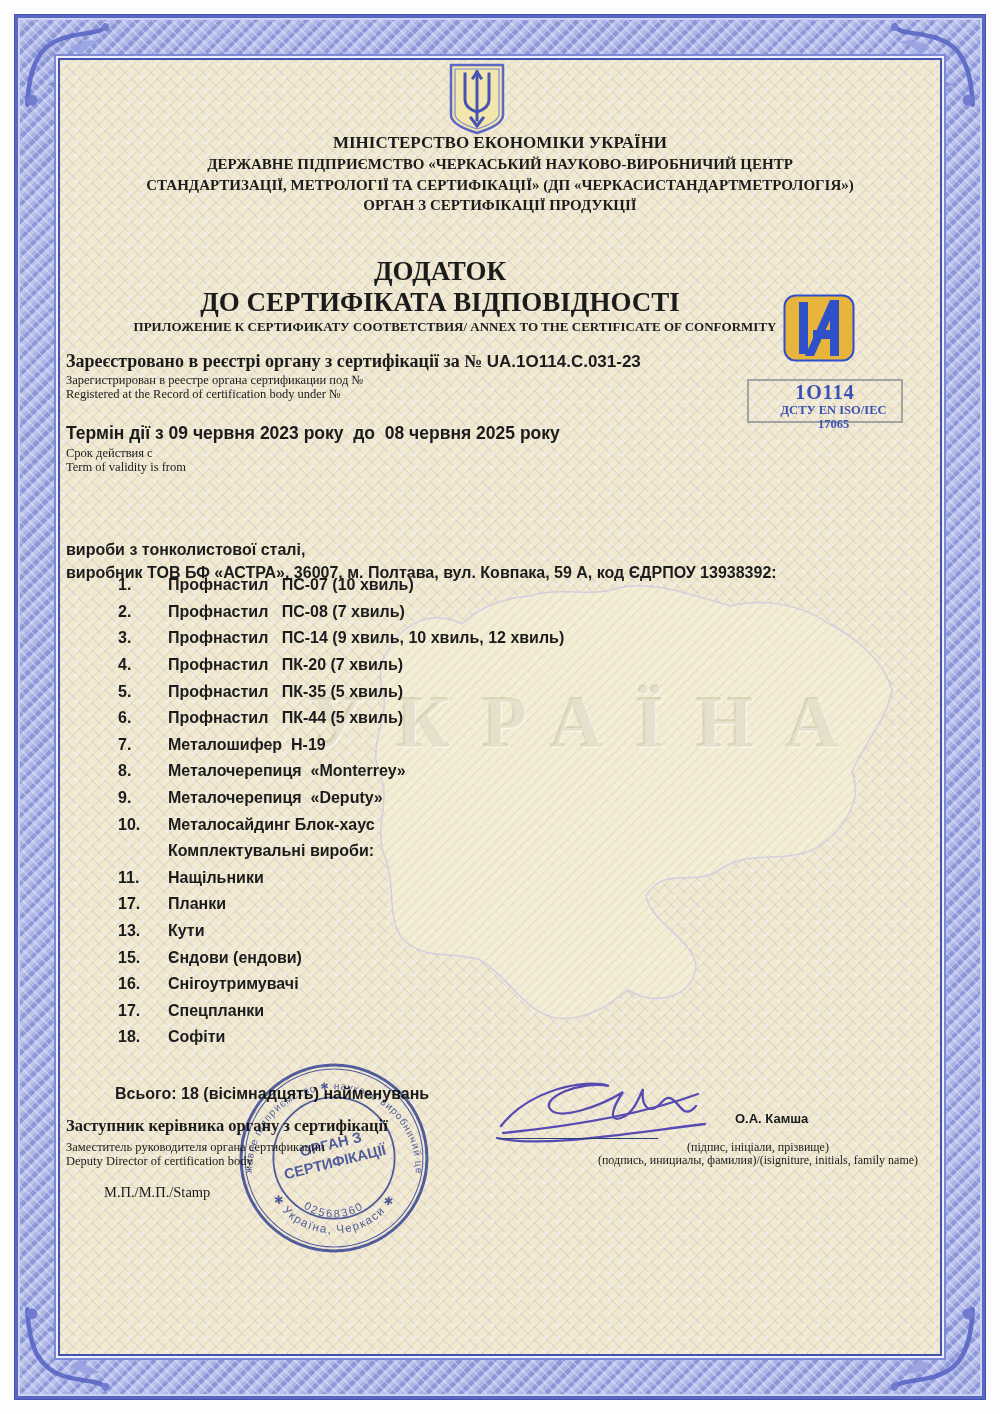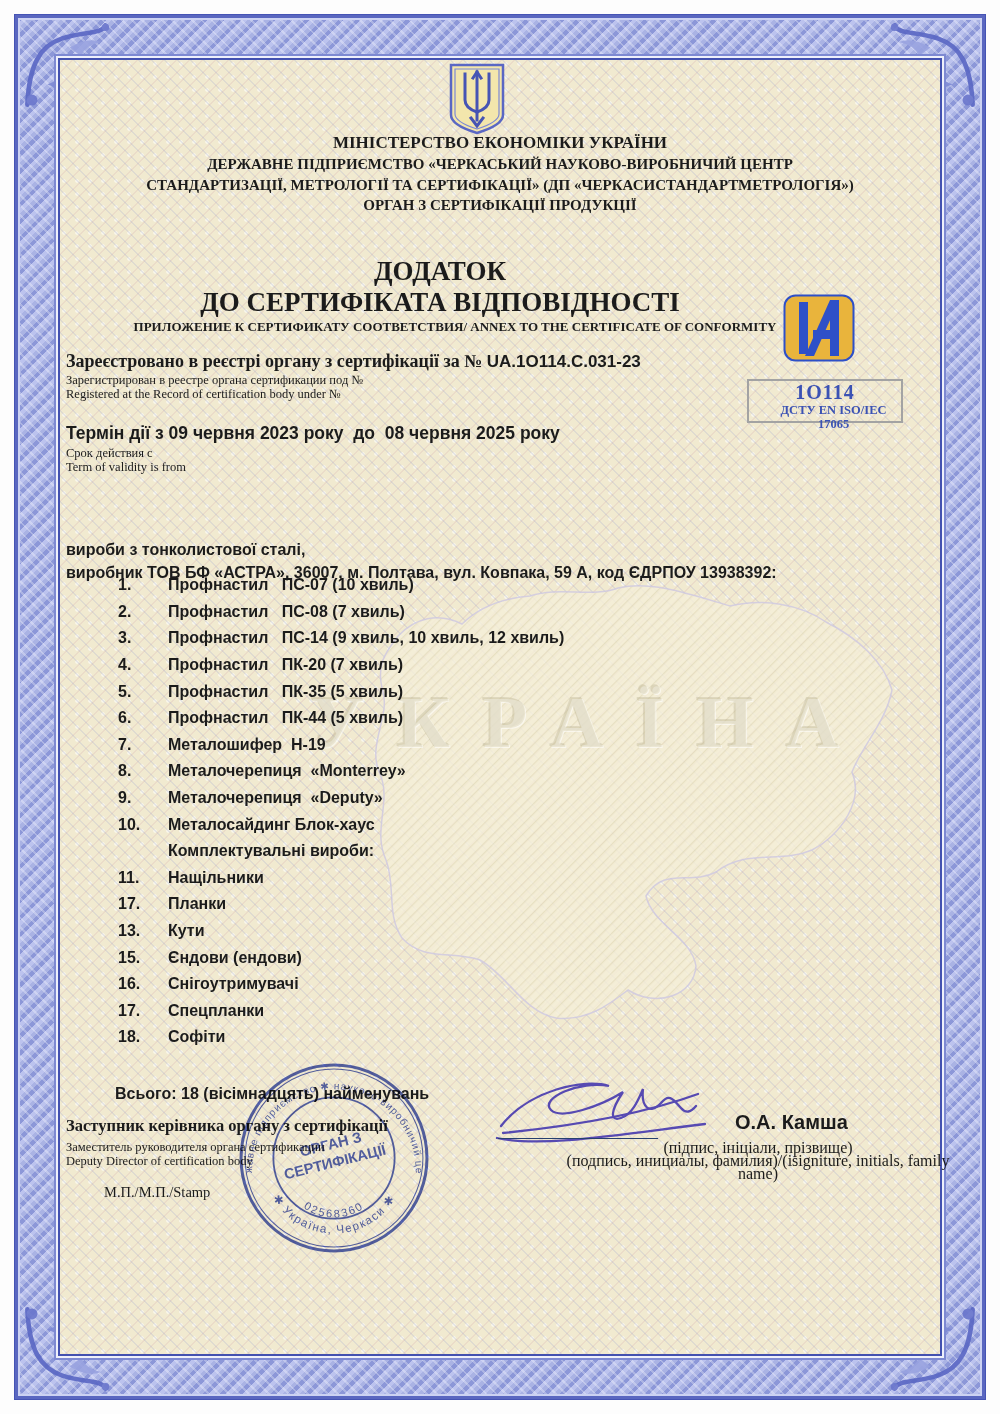--- a/index.html
+++ b/index.html
@@ -73,22 +73,22 @@
   .item-row{display:flex;height:26.6px;align-items:center;}
   .item-num{width:50px;flex:0 0 50px;}
   .item-text{white-space:pre;}
   .total{position:absolute;left:115px;top:1085px;font-family:"Liberation Sans",sans-serif;font-weight:bold;font-size:16px;}
   
   .sig-title{position:absolute;left:66px;top:1116px;font-size:16.5px;font-weight:bold;}
   .sig-sub{position:absolute;left:66px;top:1141px;}
   .mp{position:absolute;left:104px;top:1184px;font-size:14.5px;}
   .sig-svg{position:absolute;left:493px;top:1076px;width:225px;height:72px;}
   .sig-line{position:absolute;left:498px;top:1138px;width:160px;border-top:1.6px solid #27406f;}
-  .sig-name{position:absolute;left:735px;top:1111px;font-family:"Liberation Sans",sans-serif;font-weight:bold;font-size:20px;}
-  .sig-cap{position:absolute;left:548px;top:1141px;width:420px;text-align:center;font-size:16px;line-height:13px;}
+  .sig-name{position:absolute;left:735px;top:1111px;font-family:"Liberation Sans",sans-serif;font-weight:bold;font-size:13px;}
+  .sig-cap{position:absolute;left:548px;top:1141px;width:420px;text-align:center;font-size:12px;line-height:13px;}
   .stamp{position:absolute;left:238px;top:1062px;width:192px;height:192px;mix-blend-mode:multiply;opacity:.88;}
 </style>
 </head>
 <body>
 
 <div class="page">
 
   <svg width="0" height="0" style="position:absolute">
     <defs>
       <symbol id="flourish" viewBox="0 0 100 100">

